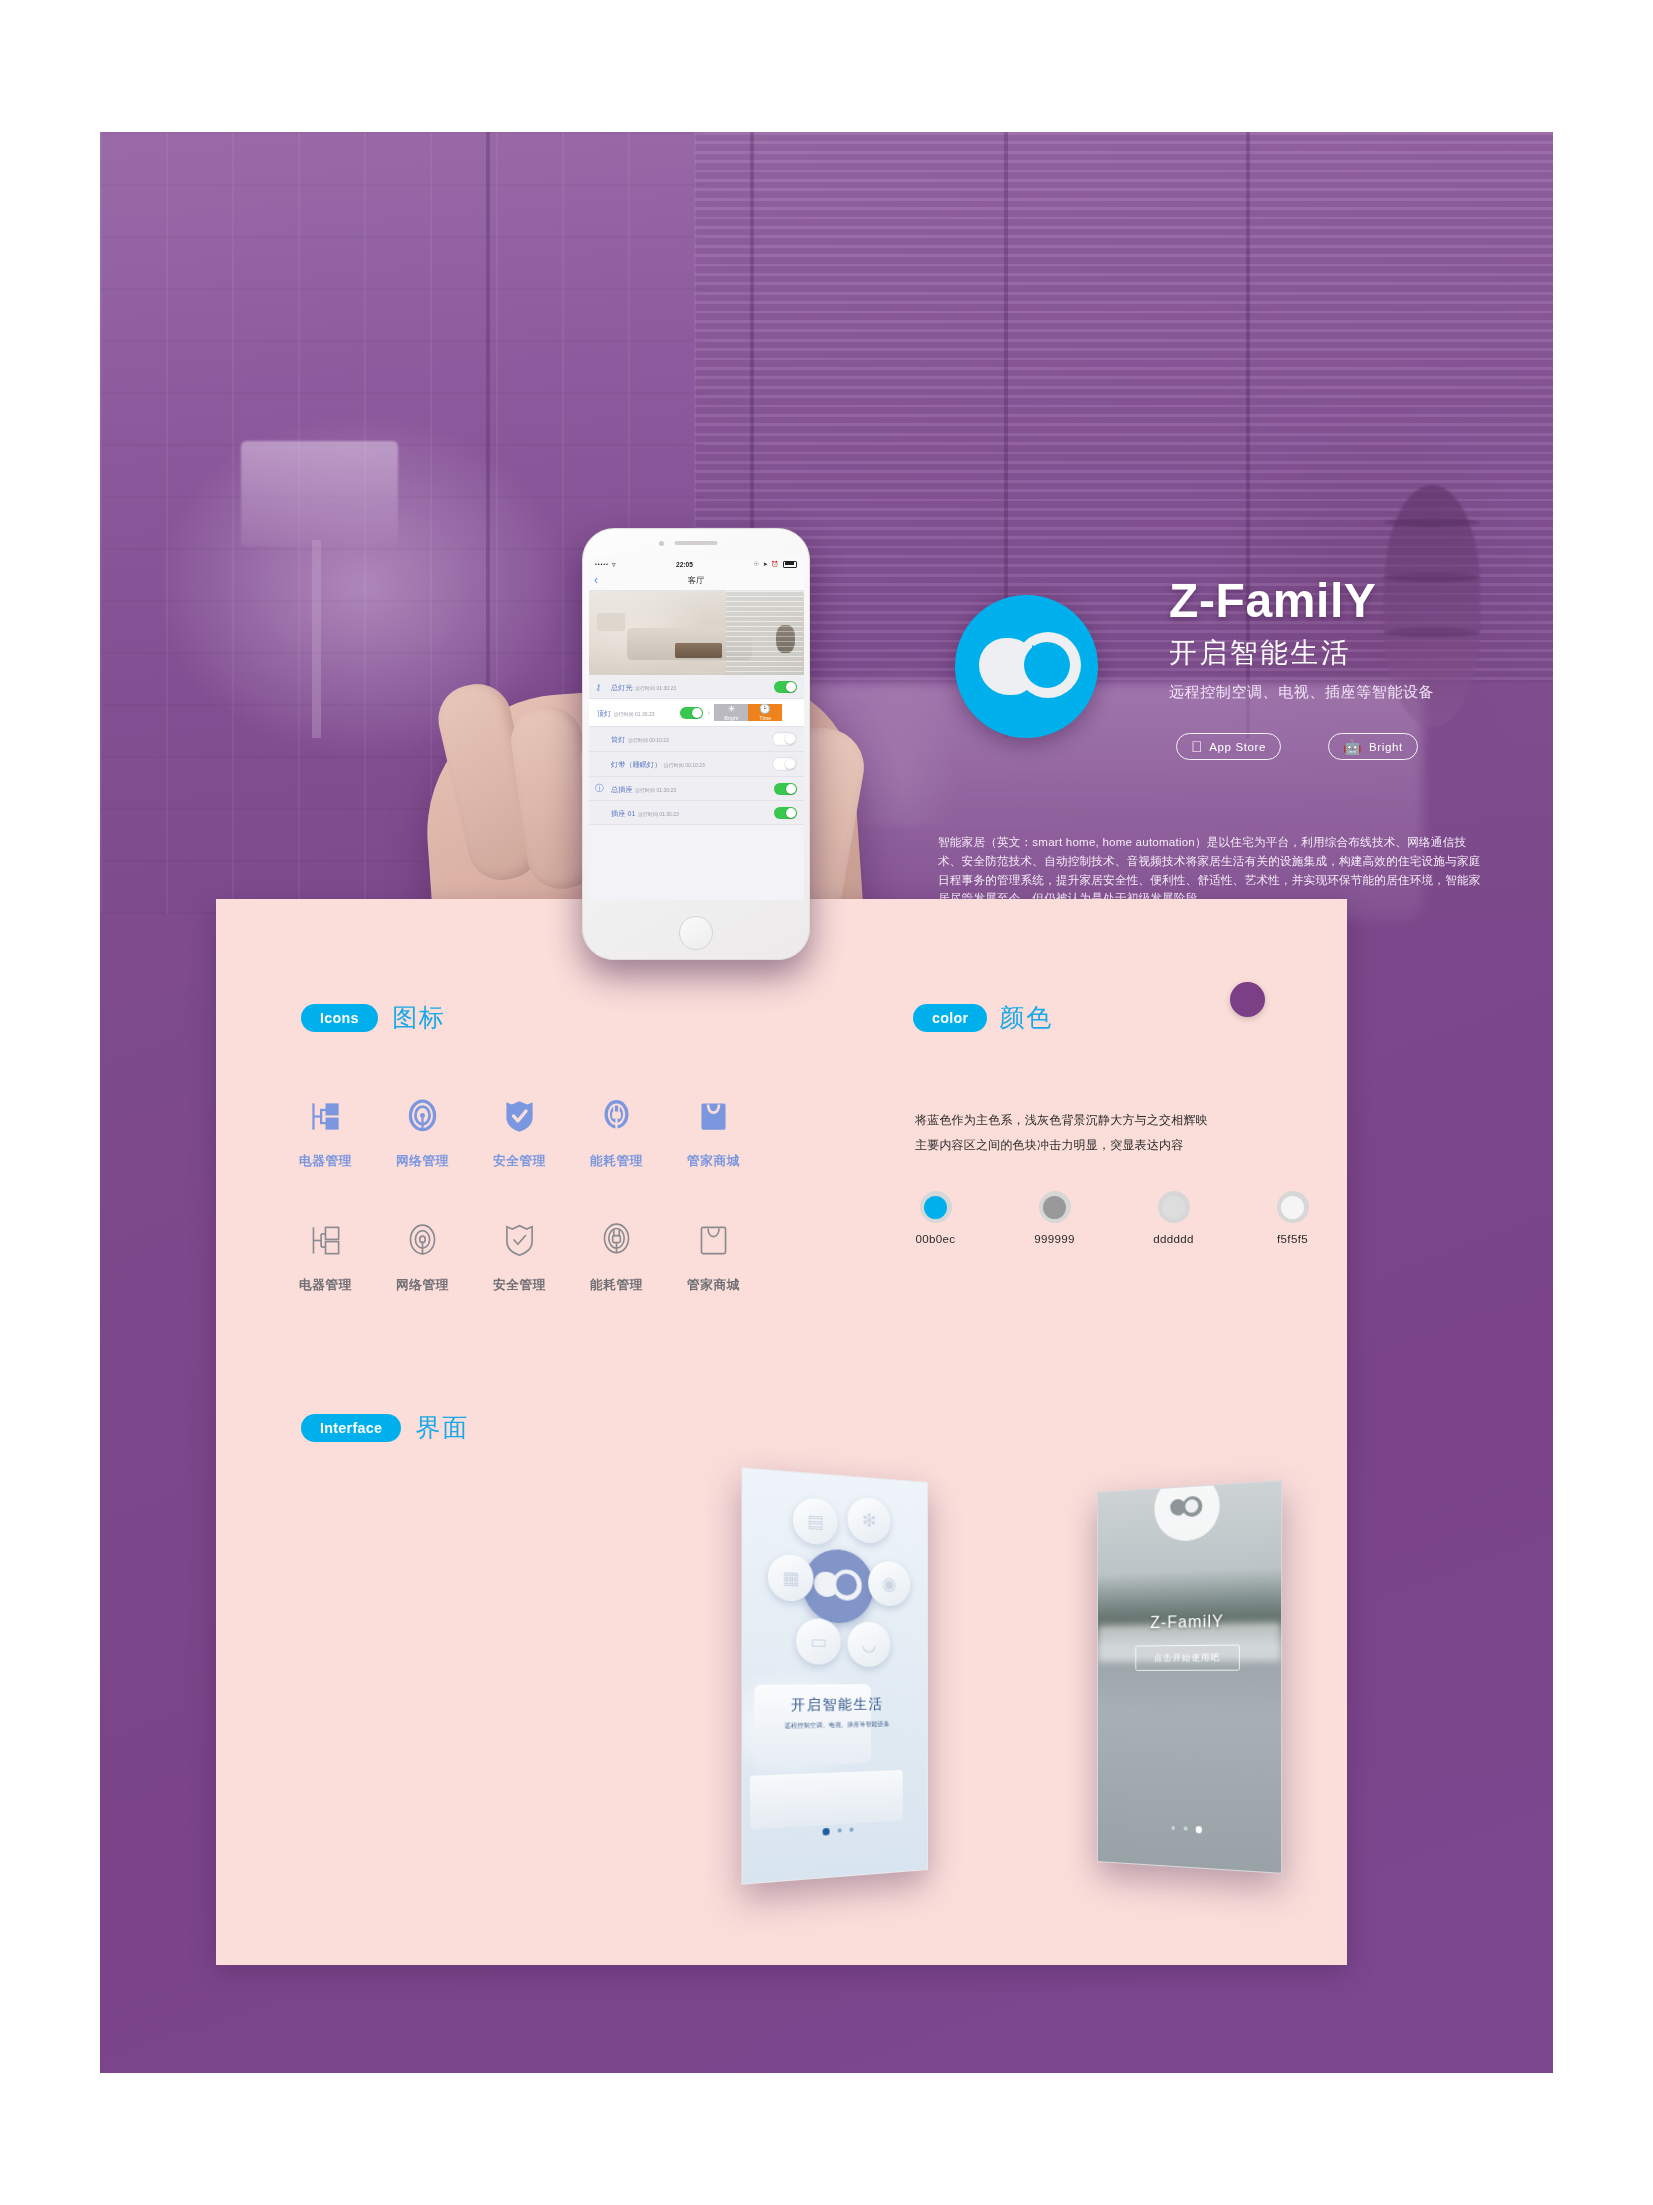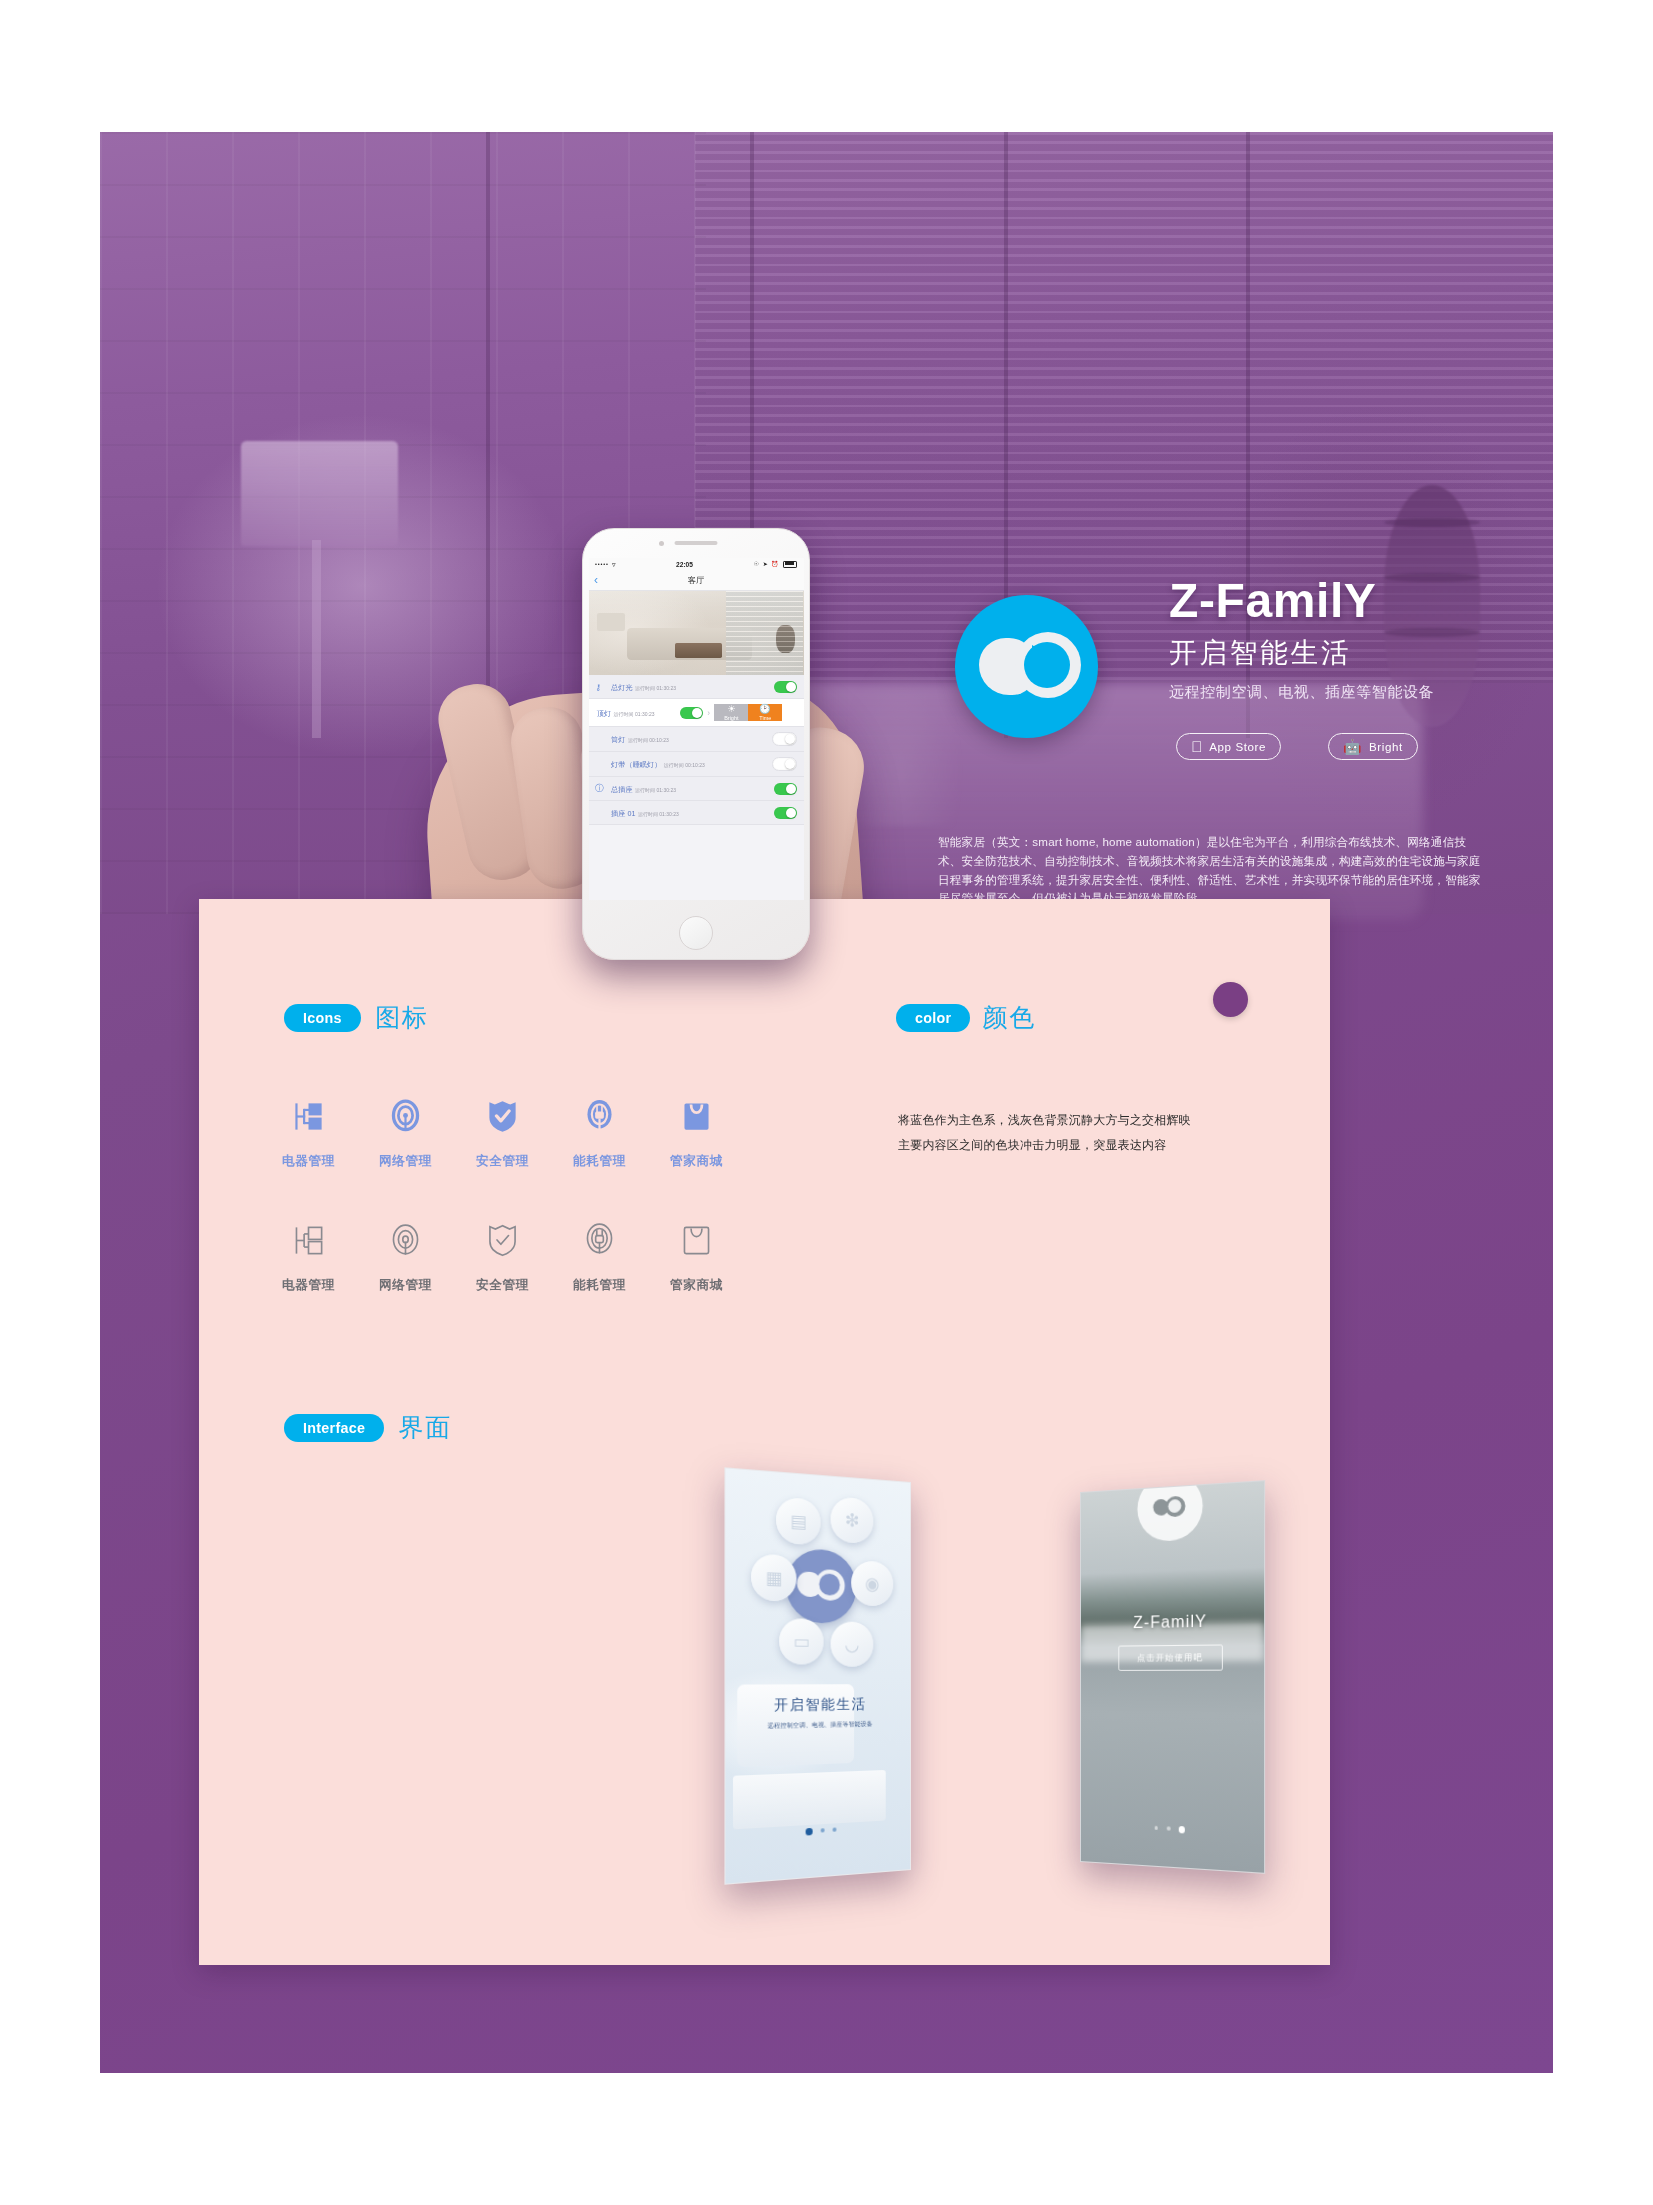--- a/index.html
+++ b/index.html
@@ -151,21 +151,21 @@
         font-size:11.6px;letter-spacing:0.6px;}
   .badge .g{font-size:15px;line-height:1;}
 
   .sh{position:absolute;left:838px;top:682px;color:#fff;}
   .sh h3{margin:0;font-size:34px;font-weight:bold;letter-spacing:0.3px;
         text-shadow:0 1.7px 6.6px rgba(40,10,54,.32);}
   .sh p{margin:19px 0 0;width:551px;font-size:11.6px;line-height:1.62;
         color:#f4ebf7;letter-spacing:0.2px;}
 
   
-  .panel{position:absolute;left:199px;top:899px;width:1131px;height:1066px;
+  .panel{position:absolute;left:216px;top:899px;width:1131px;height:1066px;
         background:#fbdeda;box-shadow:0 7.7px 25px rgba(45,14,58,.26);}
   .dot-accent{position:absolute;right:82px;top:83px;width:35px;height:35px;
         border-radius:50%;background:#7a3f84;box-shadow:0 2.2px 6.6px rgba(0,0,0,.18);}
 
   .sect-hd{display:flex;align-items:center;gap:14.3px;}
   .pill{background:#00b0ec;color:#fff;border-radius:19px;padding:6px 19px;
         font-size:14.3px;font-weight:bold;letter-spacing:0.3px;}
   .cn-hd{color:#18a9e8;font-size:25px;letter-spacing:1.7px;}
 
   .icons-hd{position:absolute;left:85px;top:102px;}
@@ -631,20 +631,46 @@
         <div class="ilab">管家商城</div>
       </div>
     </div>
   </div>
 
   <div class="cdesc">
     <div>将蓝色作为主色系，浅灰色背景沉静大方与之交相辉映</div>
     <div>主要内容区之间的色块冲击力明显，突显表达内容</div>
   </div>
 
+  <div class="swatches">
+    <div class="sw">
+      <div class="sw-ring">
+        <div class="sw-in" style="background:#00b0ec"></div>
+      </div>
+      <div class="sw-lab">00b0ec</div>
+    </div>
+    <div class="sw">
+      <div class="sw-ring">
+        <div class="sw-in" style="background:#999999"></div>
+      </div>
+      <div class="sw-lab">999999</div>
+    </div>
+    <div class="sw">
+      <div class="sw-ring">
+        <div class="sw-in" style="background:#dddddd"></div>
+      </div>
+      <div class="sw-lab">dddddd</div>
+    </div>
+    <div class="sw">
+      <div class="sw-ring">
+        <div class="sw-in" style="background:#f5f5f5"></div>
+      </div>
+      <div class="sw-lab">f5f5f5</div>
+    </div>
+  </div>
 
   <div class="sect-hd iface-hd">
     <span class="pill">Interface</span>
     <span class="cn-hd">界面</span>
   </div>
 
   <div class="mocks">
 
     <div class="mk mk-left">
       <div class="room-bg">

